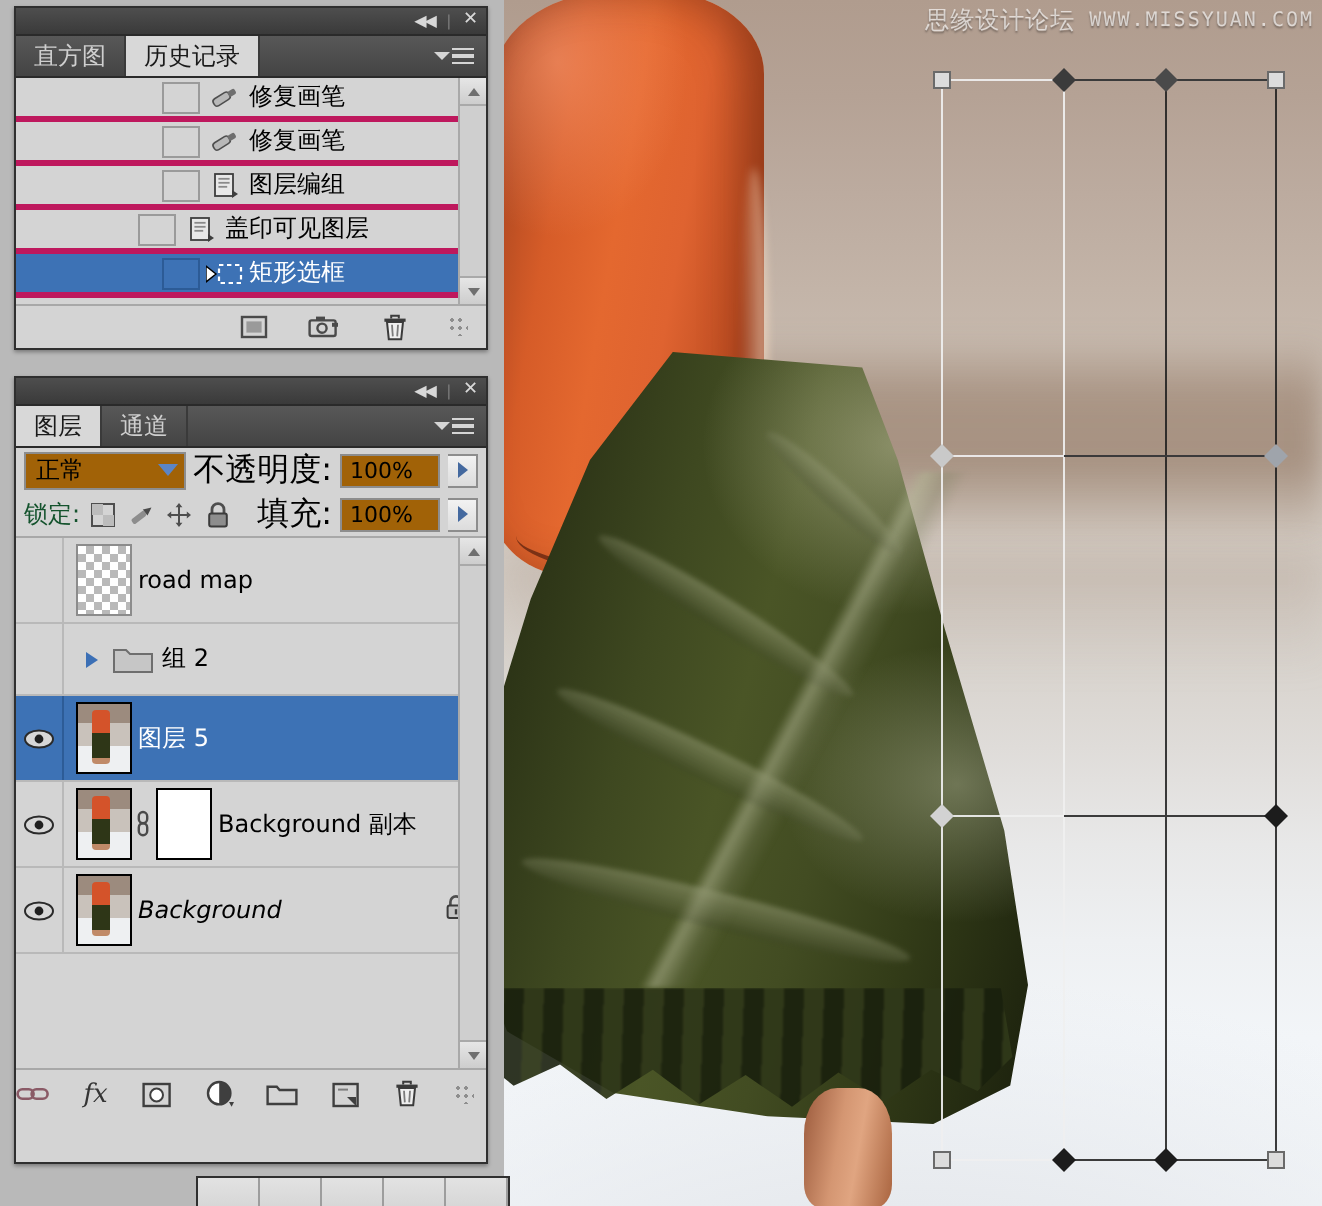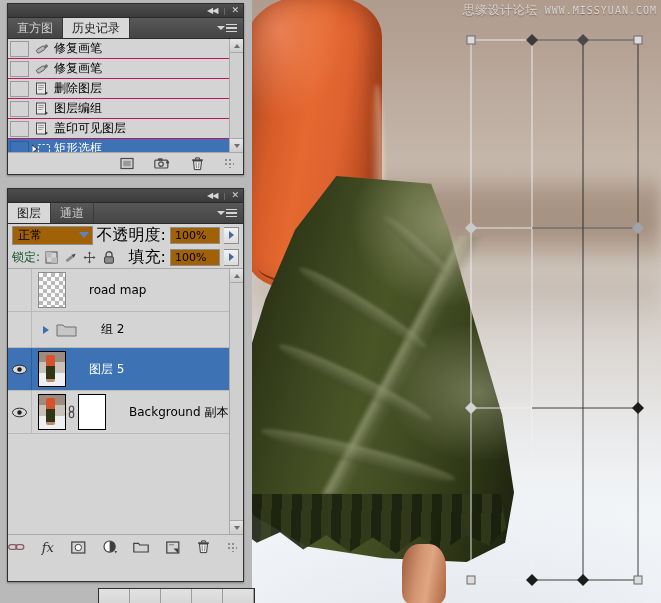--- a/index.html
+++ b/index.html
@@ -222,23 +222,24 @@
     position: relative;
     height: 113px;
     background: #d4d4d4;
     overflow: hidden;
     border-bottom: 1px solid #a8a8a8;
   }
   .hist-row {
     display: flex;
     align-items: center;
     height: 19px;
-    border-bottom: 1px solid #be185d;
+    border-bottom: 3px solid #be185d;
     padding-left: 2px;
     cursor: pointer;
+    justify-content: center;
   }
   .hist-row.selected { background: #3d72b5; color: #fff; }
   .hist-snap-box {
     width: 17px; height: 14px;
     border: 1px solid #9a9a9a;
     background: #d4d4d4;
     margin-right: 3px;
     flex: none;
   }
   .hist-row.selected .hist-snap-box { border-color: #2c5b96; background: #3d72b5; }
@@ -395,21 +396,20 @@
   .link-chain {
     width: 10px; height: 34px;
     display: flex; align-items: center; justify-content: center;
     flex: none;
   }
   .lay-name {
     font-size: 12px;
     padding-left: 3px;
     font-family: "DejaVu Sans", sans-serif;
     white-space: nowrap;
-    margin-left: 20px;
   }
   .lay-name.italic { font-style: italic; }
   .grp-arrow {
     width: 16px; margin-left: 6px;
     display: flex; align-items: center; justify-content: center;
     flex: none; cursor: pointer;
   }
   .gt { width:0;height:0;border-top:4px solid transparent;border-bottom:4px solid transparent;border-left:6px solid #3b6fb5; }
   .folder-ico { width: 22px; height: 16px; flex: none; margin-left: 2px; }
   .lock-badge { margin-left: auto; margin-right: 9px; }
@@ -562,33 +562,20 @@
           <svg width="15" height="13" viewBox="0 0 15 13">
               <g transform="rotate(-32 7.5 6.5)">
                 <rect x="1" y="4.5" width="9" height="4" rx="1.6" fill="#b8b8b8" stroke="#4e4e4e" stroke-width="0.8"></rect>
                 <rect x="9.5" y="5" width="4" height="3" rx="1" fill="#6f6f6f"></rect>
               </g>
             </svg>
         </div>
         <span class="hist-label">修复画笔</span>
       </div>
 
-      <div class="hist-row">
-        <div class="hist-snap-box"></div>
-        <div class="hist-icon">
-          <svg width="14" height="14" viewBox="0 0 14 14">
-              <rect x="1.5" y="1" width="9" height="11" fill="#e8e8e8" stroke="#3d3d3d" stroke-width="0.9"></rect>
-              <line x1="3.2" y1="3.4" x2="8.8" y2="3.4" stroke="#8a8a8a" stroke-width="0.9"></line>
-              <line x1="3.2" y1="5.4" x2="8.8" y2="5.4" stroke="#8a8a8a" stroke-width="0.9"></line>
-              <line x1="3.2" y1="7.4" x2="7.6" y2="7.4" stroke="#8a8a8a" stroke-width="0.9"></line>
-              <polygon points="10,9 13,11 10,13" fill="#3d3d3d"></polygon>
-            </svg>
-        </div>
-        <span class="hist-label">删除图层</span>
-      </div>
 
       <div class="hist-row">
         <div class="hist-snap-box"></div>
         <div class="hist-icon">
           <svg width="14" height="14" viewBox="0 0 14 14">
               <rect x="1.5" y="1" width="9" height="11" fill="#e8e8e8" stroke="#3d3d3d" stroke-width="0.9"></rect>
               <line x1="3.2" y1="3.4" x2="8.8" y2="3.4" stroke="#8a8a8a" stroke-width="0.9"></line>
               <line x1="3.2" y1="5.4" x2="8.8" y2="5.4" stroke="#8a8a8a" stroke-width="0.9"></line>
               <line x1="3.2" y1="7.4" x2="7.6" y2="7.4" stroke="#8a8a8a" stroke-width="0.9"></line>
               <polygon points="10,9 13,11 10,13" fill="#3d3d3d"></polygon>
@@ -778,20 +765,37 @@
         <div class="link-chain">
           <svg width="9" height="14" viewBox="0 0 9 14">
               <rect x="2.4" y="1" width="4.2" height="5.6" rx="2.1" fill="none" stroke="#4a4a4a" stroke-width="1.2"></rect>
               <rect x="2.4" y="6.6" width="4.2" height="6" rx="2.1" fill="none" stroke="#4a4a4a" stroke-width="1.2"></rect>
             </svg>
         </div>
         <div class="thumb mask-thumb" style="margin-left:2px"></div>
         <span class="lay-name">Background 副本</span>
       </div>
 
+      <div class="lay-row">
+        <div class="eye-cell">
+          <svg width="15" height="11" viewBox="0 0 15 11">
+              <ellipse cx="7.5" cy="5.5" rx="7" ry="4.3" fill="#d7d7d7" stroke="#2a2a2a" stroke-width="1"></ellipse>
+              <circle cx="7.5" cy="5.5" r="2.2" fill="#1f1f1f"></circle>
+            </svg>
+        </div>
+        <div class="thumb photo-thumb"></div>
+        <span class="lay-name italic">Background</span>
+        <span class="lock-badge">
+          <svg width="12" height="13" viewBox="0 0 12 13">
+              <path d="M3.2,6 L3.2,4 A2.8,2.8 0 0 1 8.8,4 L8.8,6" fill="none" stroke="#4e4e4e" stroke-width="1.3"></path>
+              <rect x="1.8" y="5.8" width="8.4" height="6.2" rx="1" fill="#c2c2c2" stroke="#3b3b3b" stroke-width="1"></rect>
+              <rect x="5.4" y="7.6" width="1.2" height="2.6" fill="#3b3b3b"></rect>
+            </svg>
+        </span>
+      </div>
 
       <div class="lay-scroll">
         <div class="scroll-arrow">
             <span class="sa-tri-up"></span>
           </div>
         <div class="scroll-arrow bottom">
             <span class="sa-tri-dn"></span>
           </div>
       </div>
     </div>

